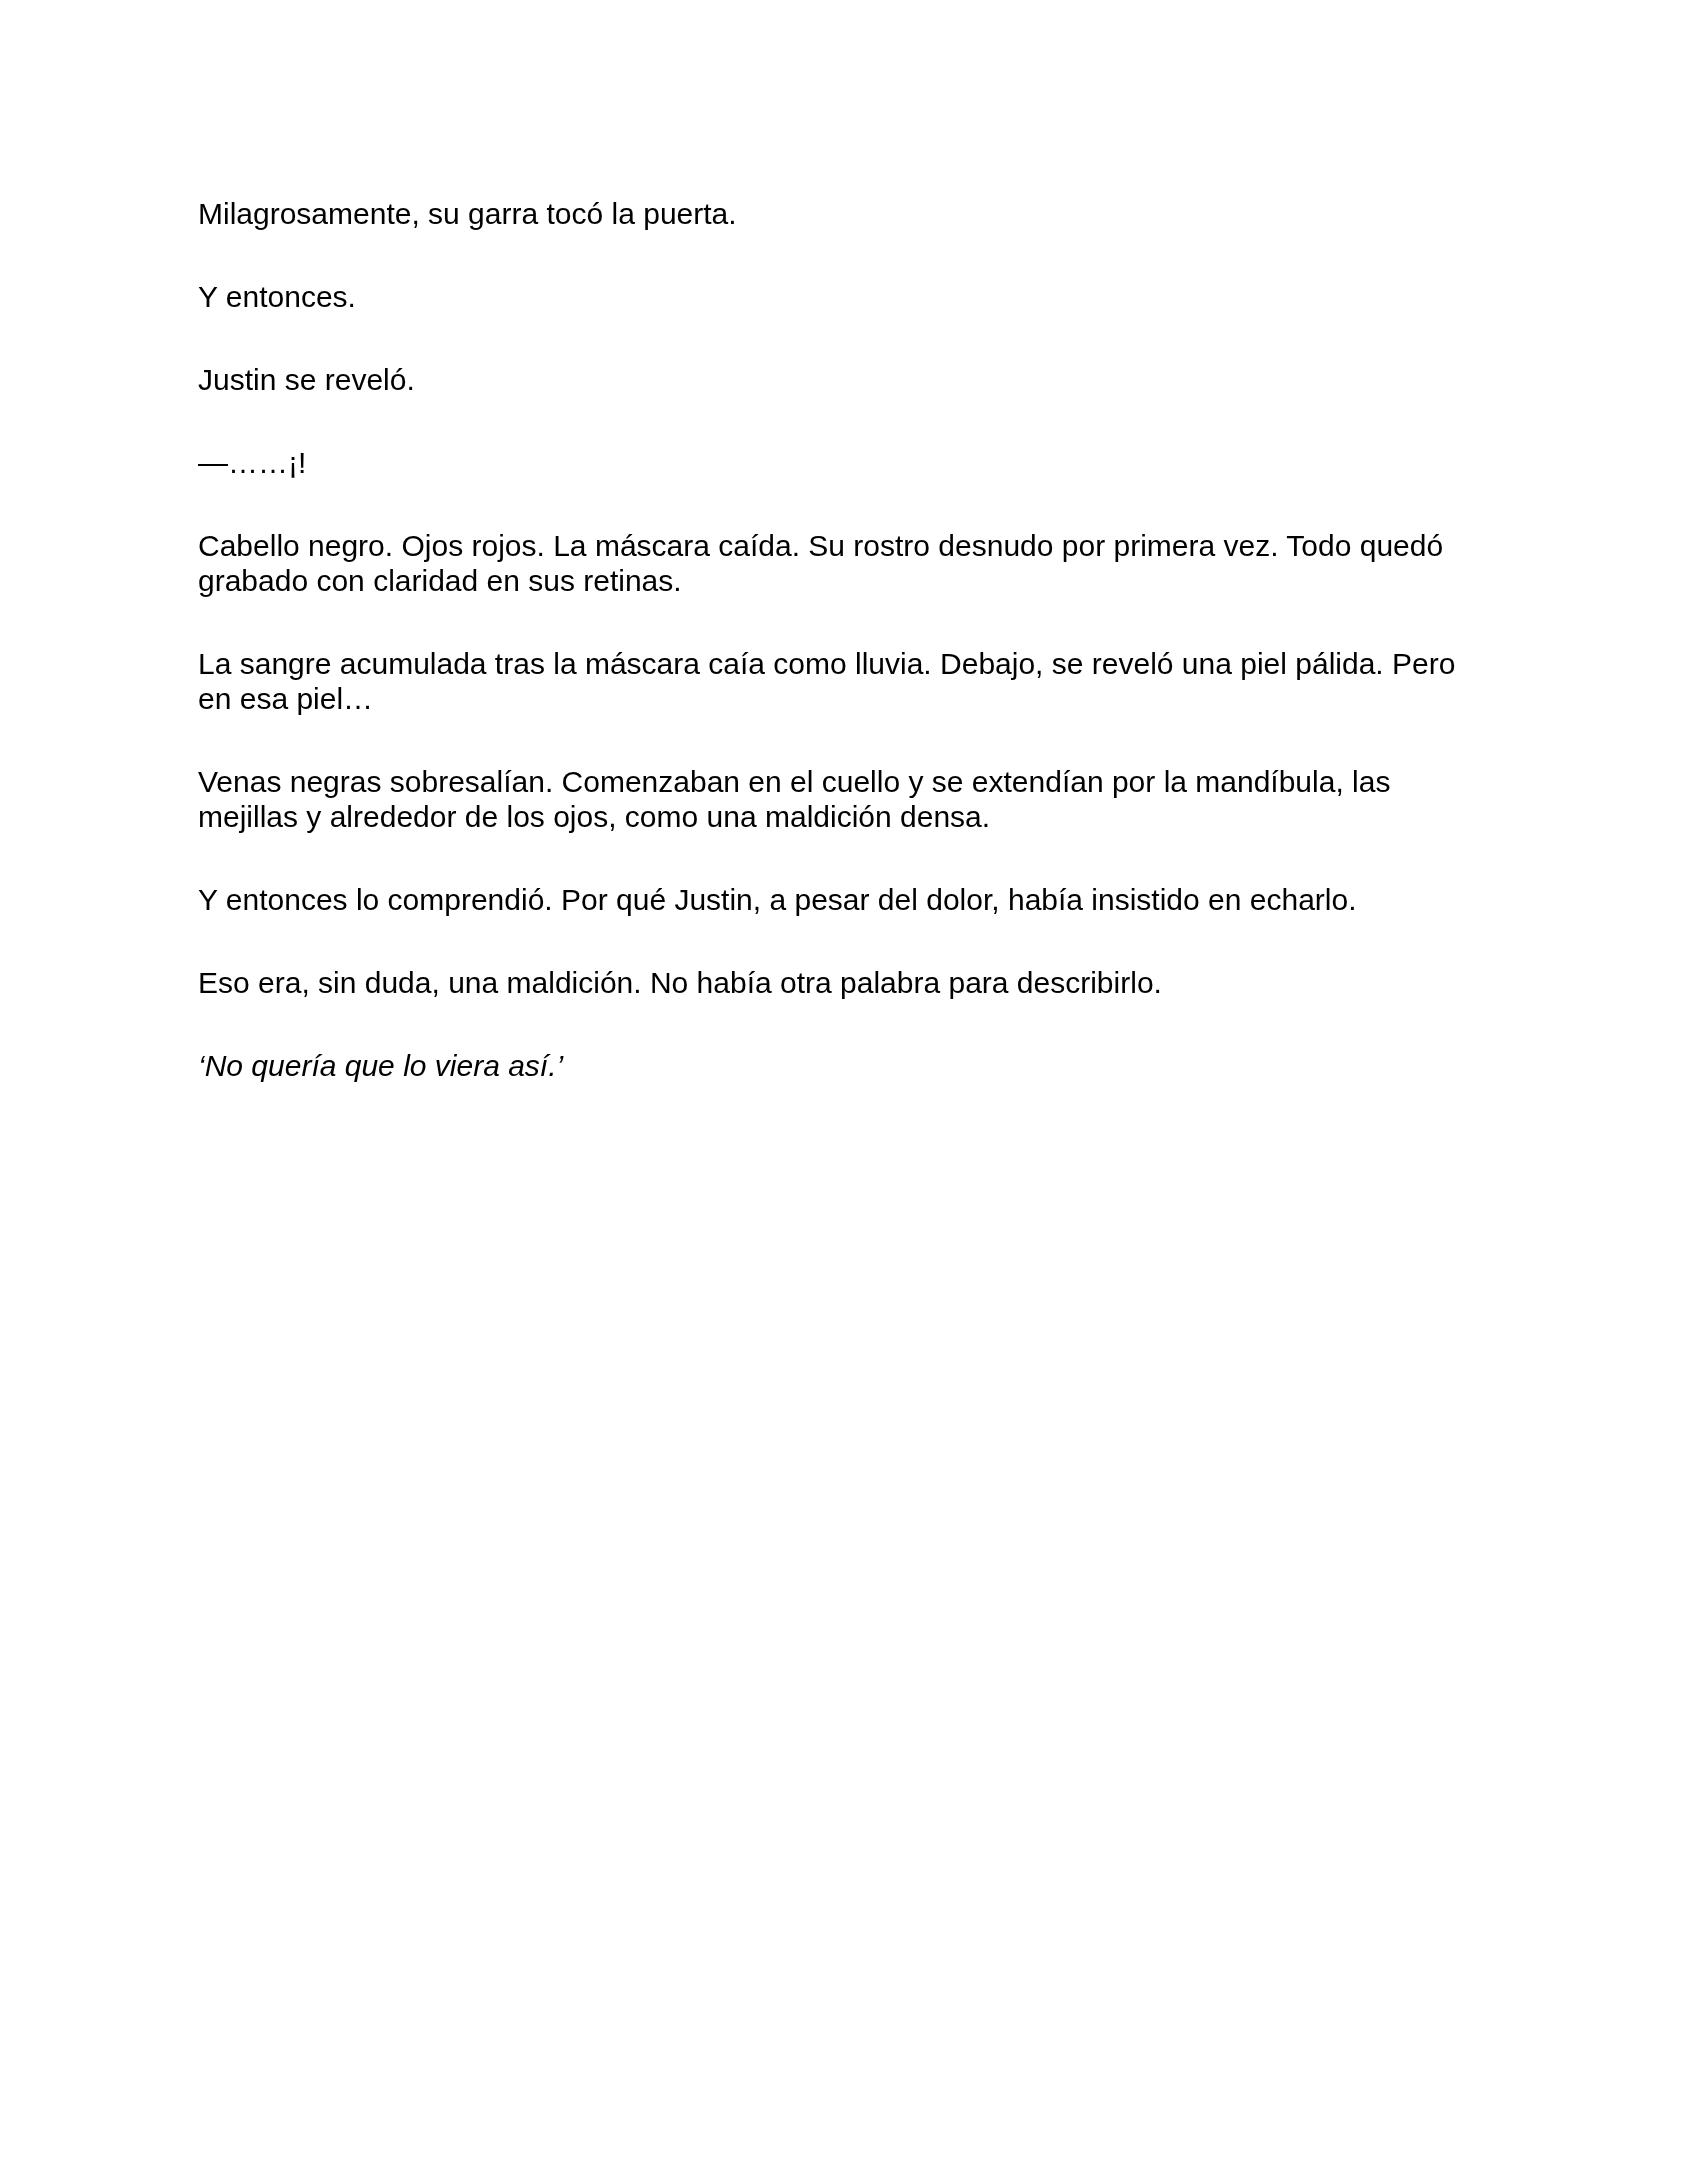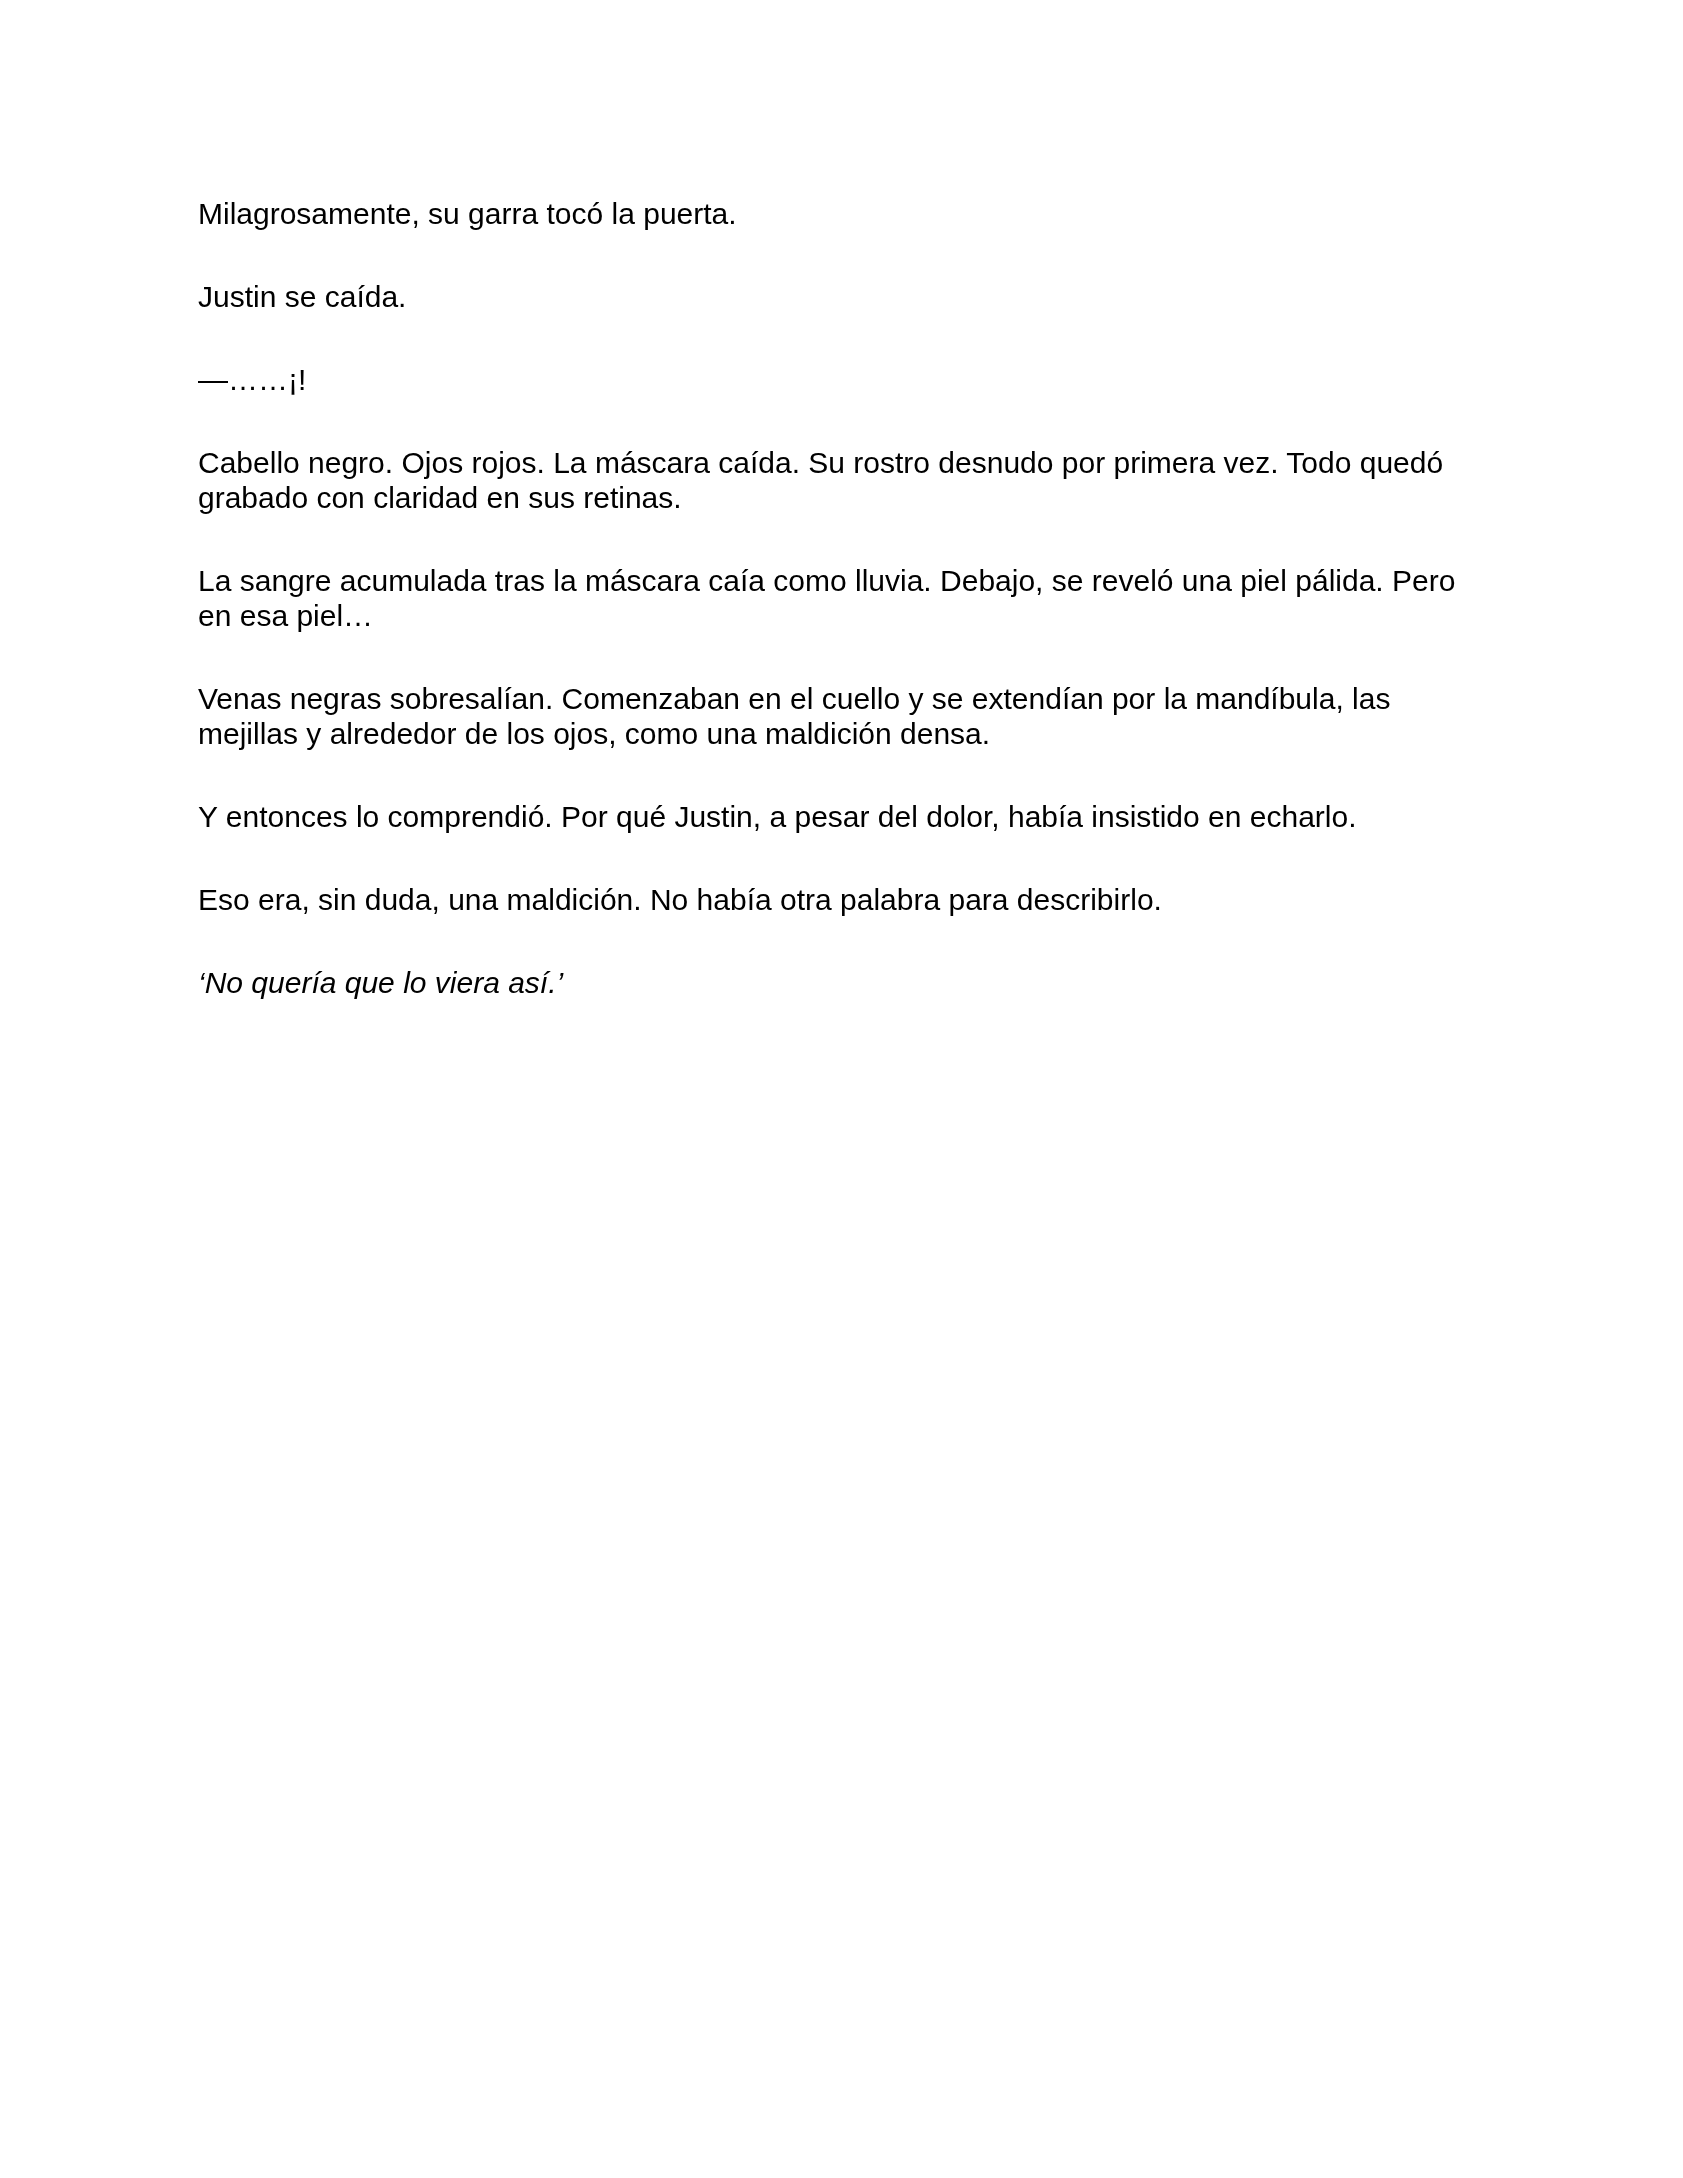--- a/index.html
+++ b/index.html
@@ -31,21 +31,22 @@
   }
   p.para.italic {
     font-style: italic;
   }
 </style>
 </head>
 <body>
 
 <div class="page">
   <p class="para">Milagrosamente, su garra tocó la puerta.</p>
-  <p class="para">Justin se caída.</p>
+  <p class="para">Y entonces.</p>
+  <p class="para">Justin se reveló.</p>
   <p class="para">—……¡!</p>
   <p class="para">Cabello negro. Ojos rojos. La máscara caída. Su rostro desnudo por primera vez. Todo quedó
 grabado con claridad en sus retinas.</p>
   <p class="para">La sangre acumulada tras la máscara caía como lluvia. Debajo, se reveló una piel pálida. Pero
 en esa piel…</p>
   <p class="para">Venas negras sobresalían. Comenzaban en el cuello y se extendían por la mandíbula, las
 mejillas y alrededor de los ojos, como una maldición densa.</p>
   <p class="para">Y entonces lo comprendió. Por qué Justin, a pesar del dolor, había insistido en echarlo.</p>
   <p class="para">Eso era, sin duda, una maldición. No había otra palabra para describirlo.</p>
   <p class="para italic">‘No quería que lo viera así.’</p>

